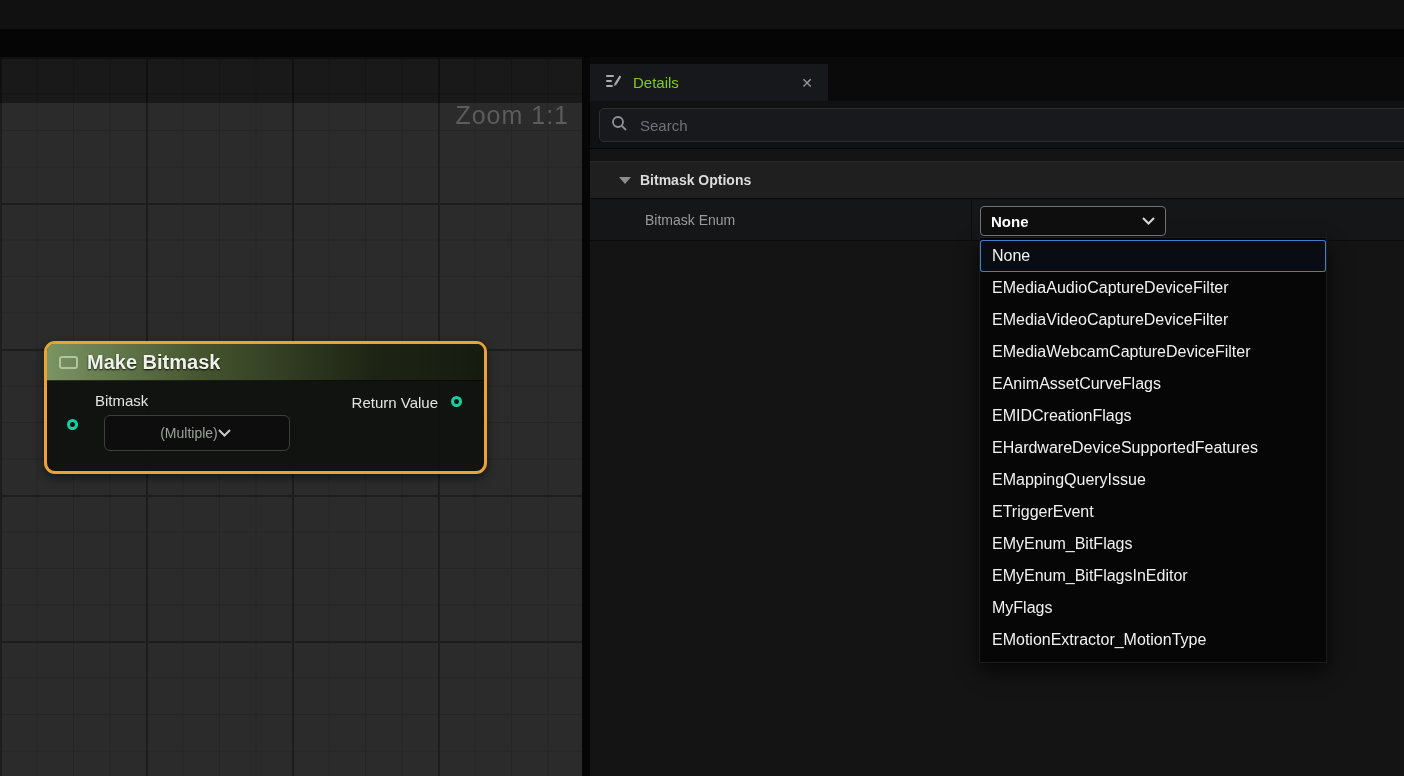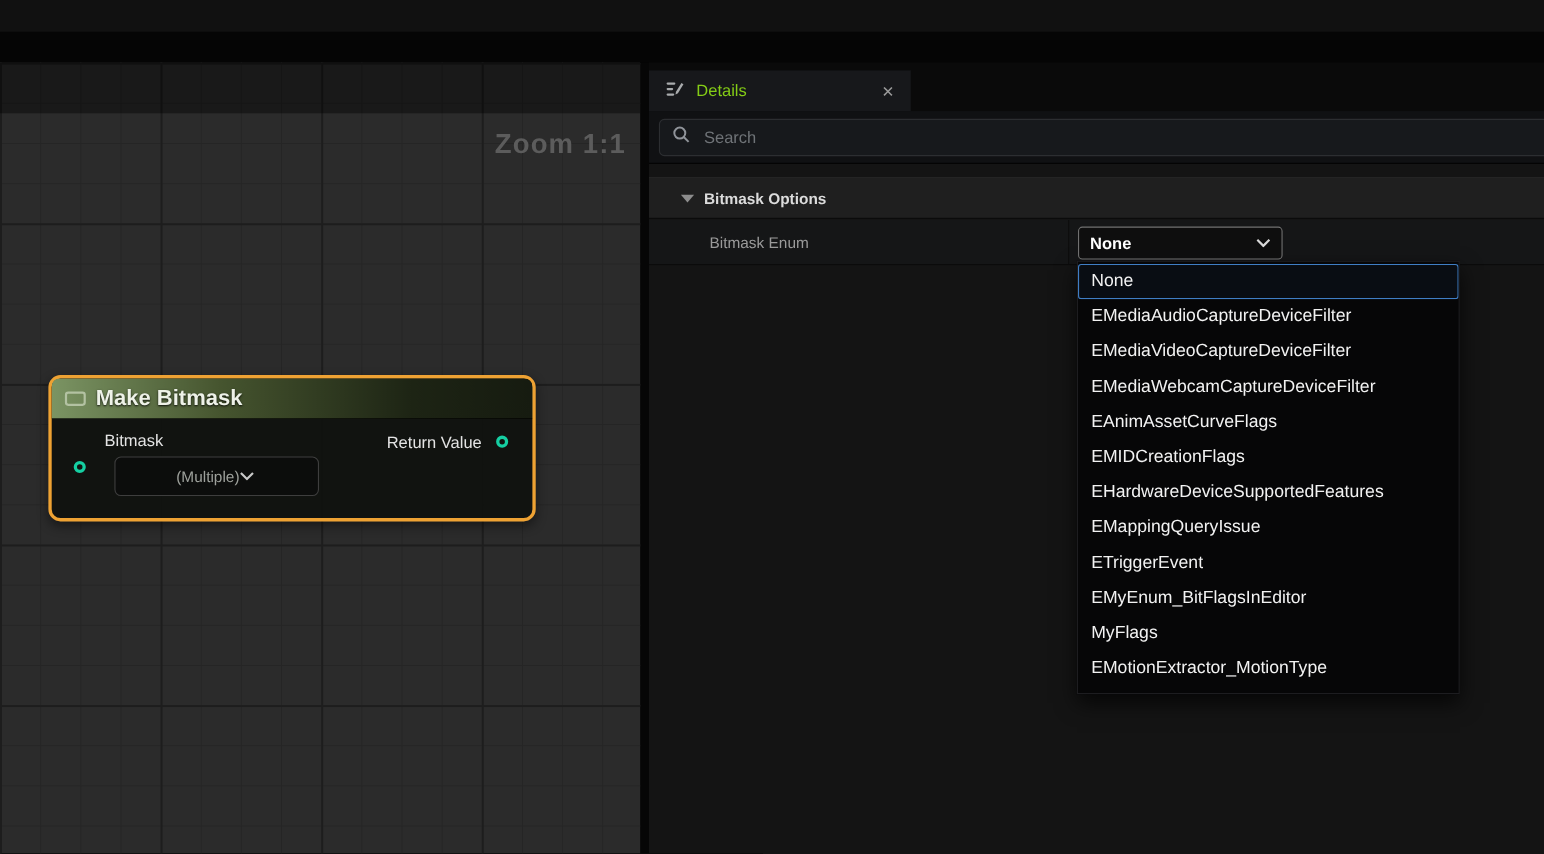--- a/index.html
+++ b/index.html
@@ -25,22 +25,22 @@
     background-color:#2b2b2b;
     background-image:
       linear-gradient(#1d1d1d 2px, transparent 2px),
       linear-gradient(90deg, #1d1d1d 2px, transparent 2px),
       linear-gradient(#252525 1px, transparent 1px),
       linear-gradient(90deg, #252525 1px, transparent 1px);
     background-size:146px 146px,146px 146px,36.5px 36.5px,36.5px 36.5px;
   }
   .graph-toolbar-shade{position:absolute;left:0;top:0;width:100%;height:46px;background:rgba(0,0,0,0.42);}
   .zoom-indicator{
-    position:absolute;top:60px;right:13px;
-    font-size:25px;font-weight:bold;color:#5c5c5c;letter-spacing:1px;
+    position:absolute;top:44px;right:13px;
+    font-size:25px;font-weight:normal;color:#5c5c5c;letter-spacing:1px;
   }
   
   .bp-node{
     position:absolute;left:44px;top:284px;width:443px;height:133px;
     border:3px solid var(--orange);border-radius:11px;
     background:rgba(16,18,15,0.94);
     box-shadow:0 4px 10px rgba(0,0,0,0.45);
   }
   .bp-header{
     height:37px;border-radius:7px 7px 0 0;
@@ -196,17 +196,18 @@
   <div class="dropdown-list">
       <div class="dd-item selected">None</div>
       <div class="dd-item">EMediaAudioCaptureDeviceFilter</div>
       <div class="dd-item">EMediaVideoCaptureDeviceFilter</div>
       <div class="dd-item">EMediaWebcamCaptureDeviceFilter</div>
       <div class="dd-item">EAnimAssetCurveFlags</div>
       <div class="dd-item">EMIDCreationFlags</div>
       <div class="dd-item">EHardwareDeviceSupportedFeatures</div>
       <div class="dd-item">EMappingQueryIssue</div>
       <div class="dd-item">ETriggerEvent</div>
+      <div class="dd-item">EMyEnum_BitFlags</div>
       <div class="dd-item">EMyEnum_BitFlagsInEditor</div>
       <div class="dd-item">MyFlags</div>
       <div class="dd-item">EMotionExtractor_MotionType</div>
     </div>
 </div>
 
 </body></html>

